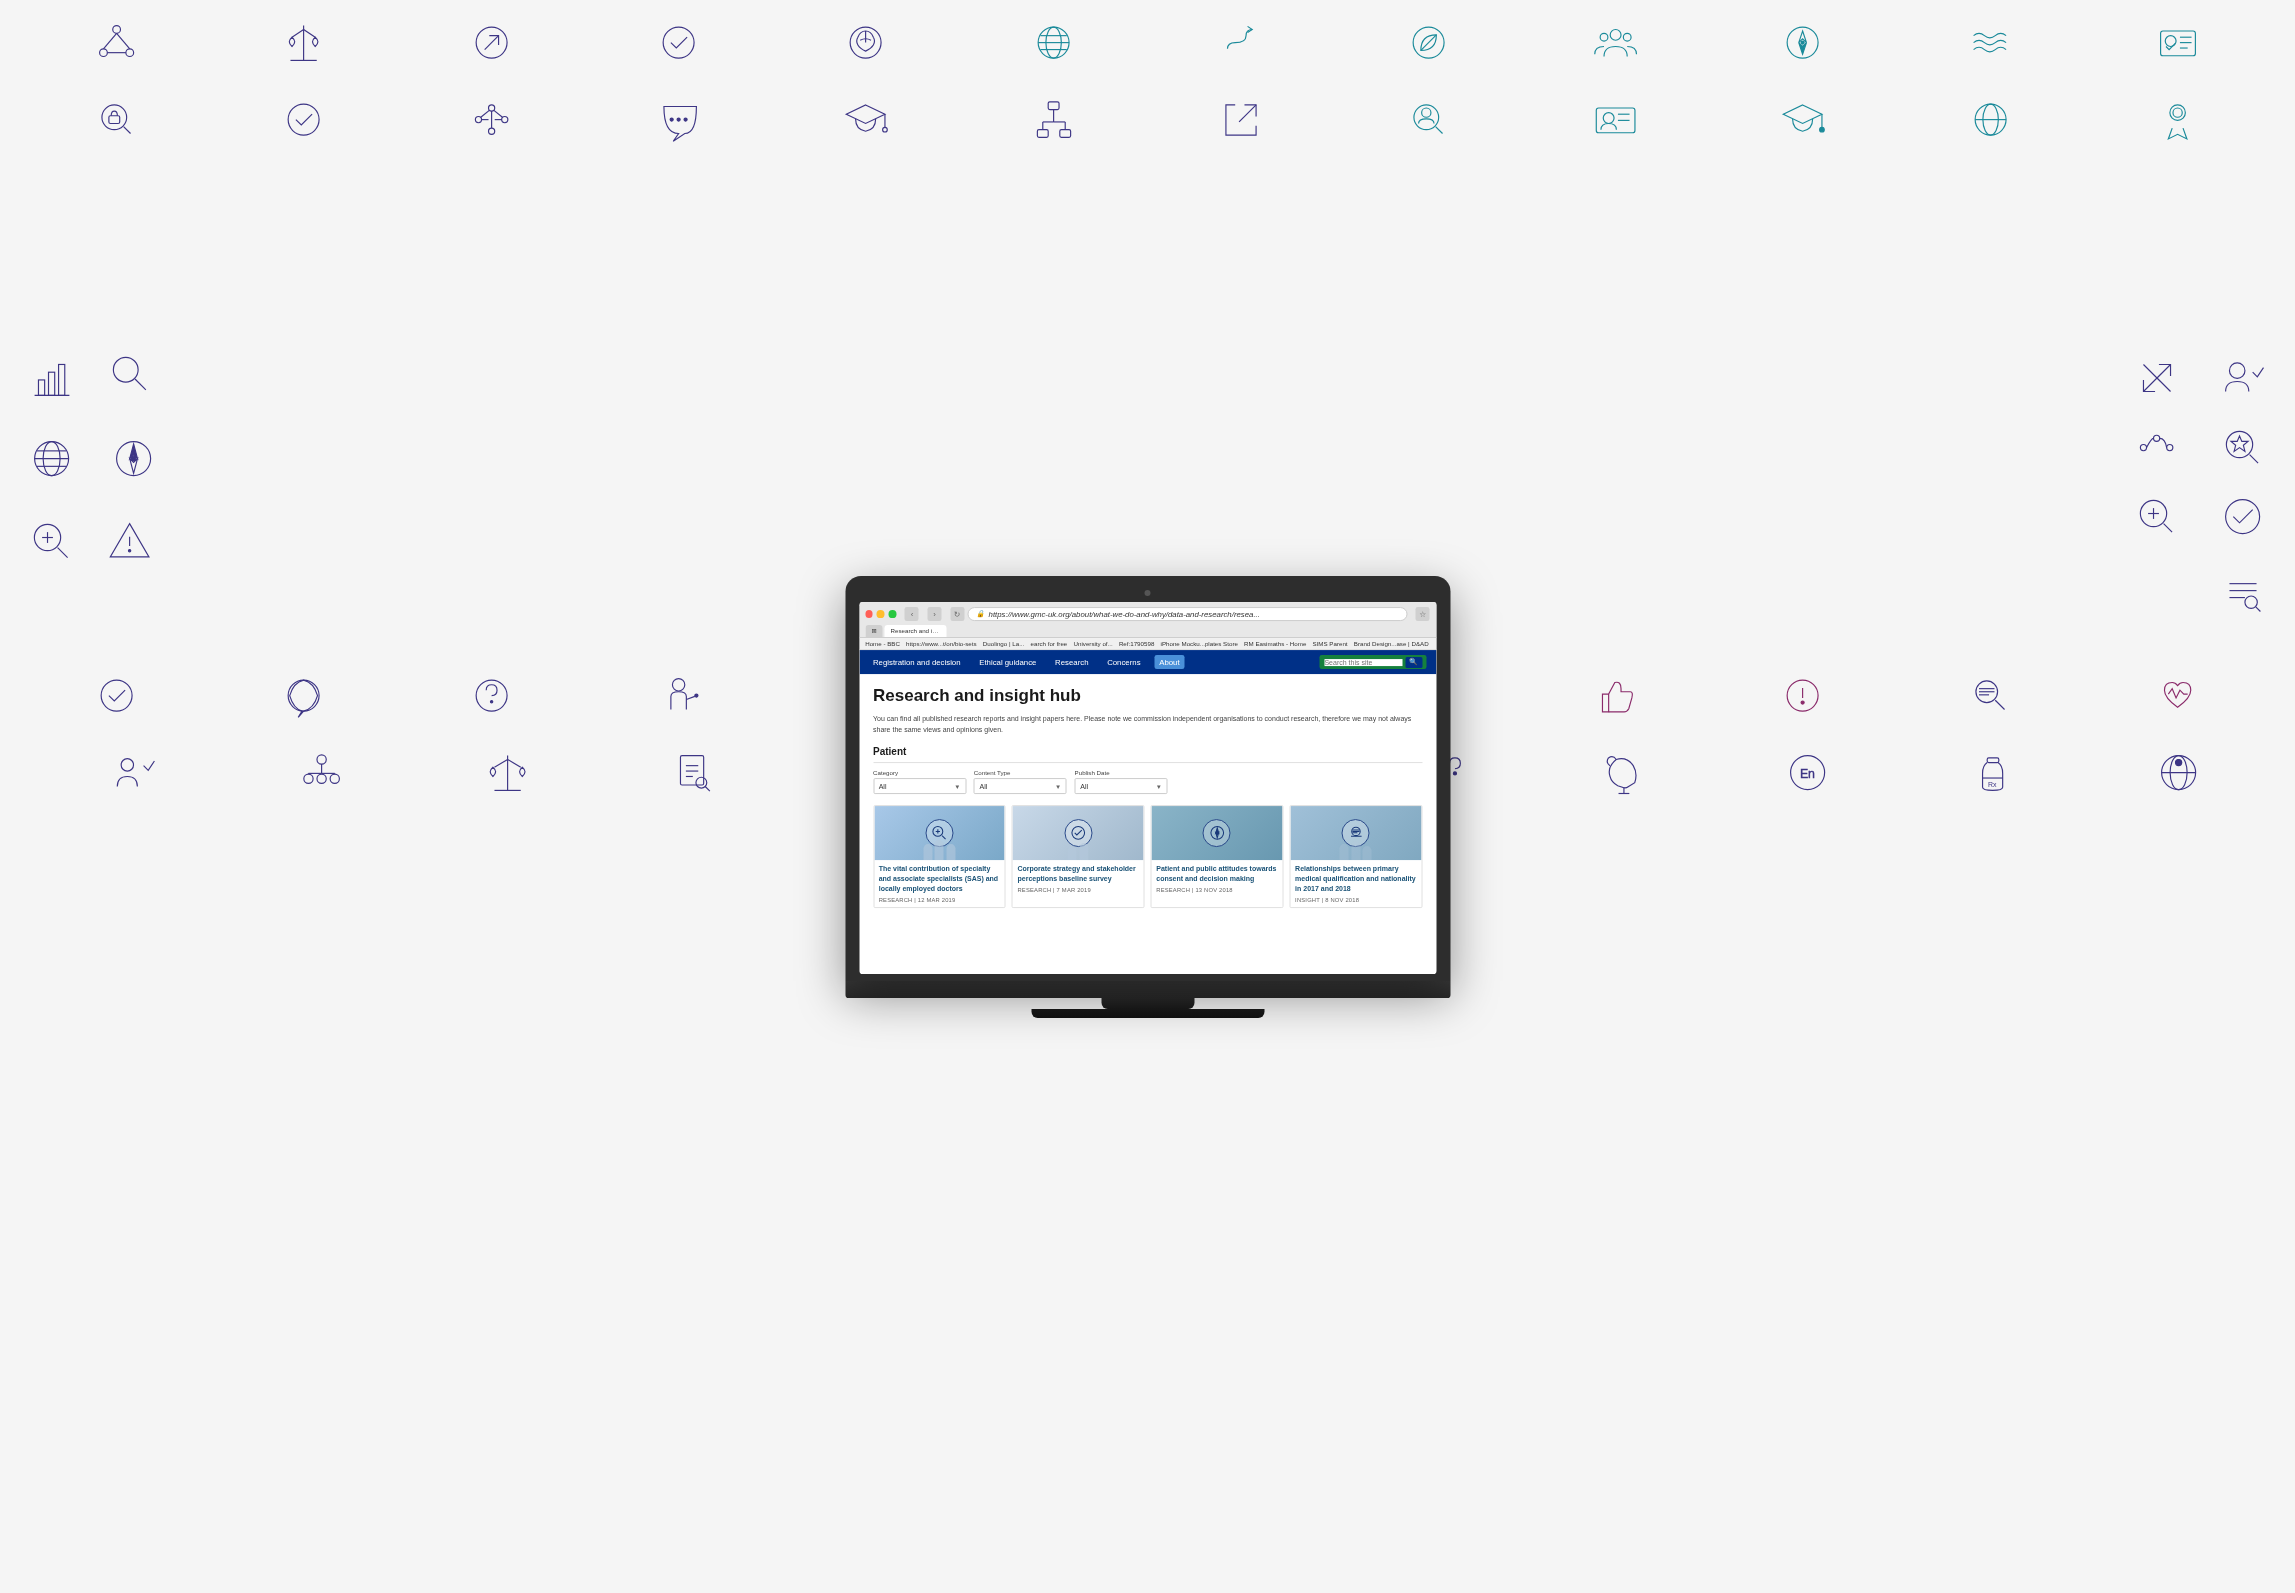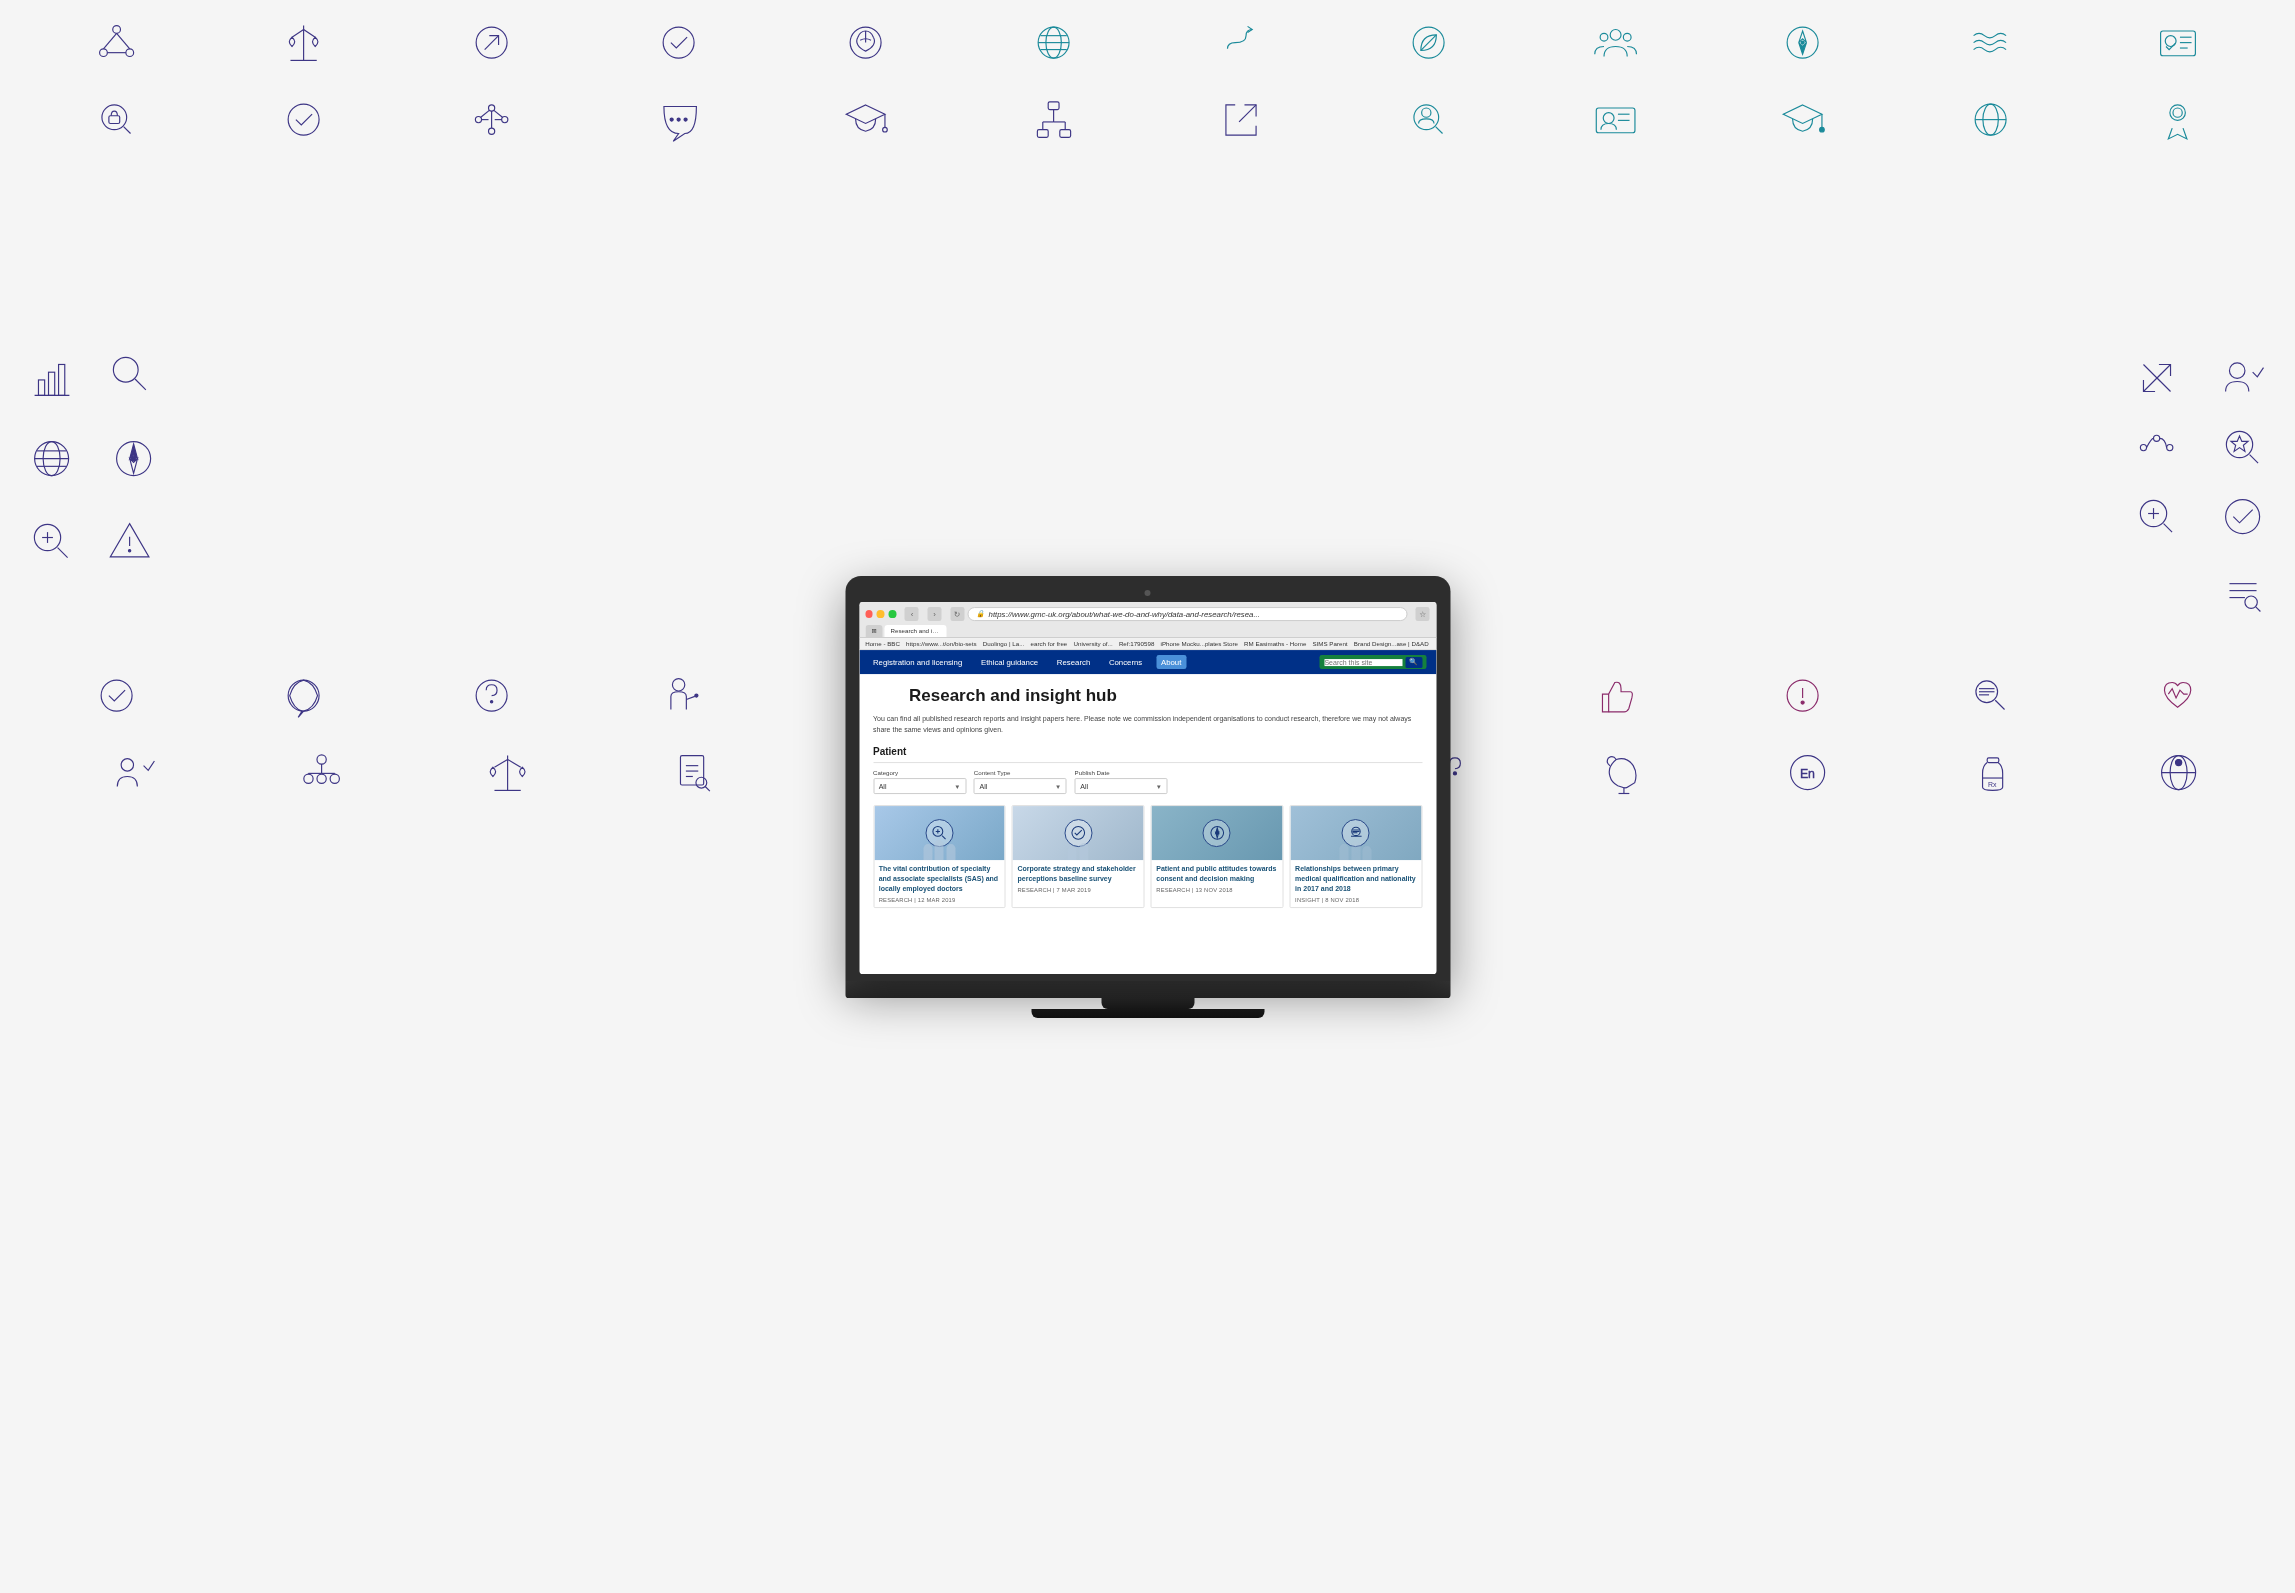--- a/index.html
+++ b/index.html
@@ -221,21 +221,20 @@
 
     .gmc-content {
       padding: 12.4px 14px;
     }
 
     .gmc-title {
       font-size: 17px;
       font-weight: bold;
       color: #1a1a1a;
       margin-bottom: 7.8px;
-      margin-left: 36px;
     }
 
     .gmc-description {
       font-size: 7px;
       color: #444;
       line-height: 1.5;
       margin-bottom: 11px;
     }
 
     .filter-section {
@@ -958,21 +957,21 @@
         <span class="bookmark-item">Ref:1790598</span>
         <span class="bookmark-item">iPhone Mocku...plates Store</span>
         <span class="bookmark-item">RM Easimaths - Home</span>
         <span class="bookmark-item">SIMS Parent</span>
         <span class="bookmark-item">Brand Design...ase | D&amp;AD</span>
       </div>
 
       <div class="gmc-site">
 
         <div class="gmc-nav">
-          <span class="gmc-nav-item">Registration and licensing</span>
+          <span class="gmc-nav-item">Registration and decision</span>
           <span class="gmc-nav-item">Ethical guidance</span>
           <span class="gmc-nav-item">Research</span>
           <span class="gmc-nav-item">Concerns</span>
           <span class="gmc-nav-item active">About</span>
           <div class="gmc-search">
             <input type="text" placeholder="Search this site" style="">
             <button class="gmc-search-btn">🔍</button>
           </div>
         </div>
 

